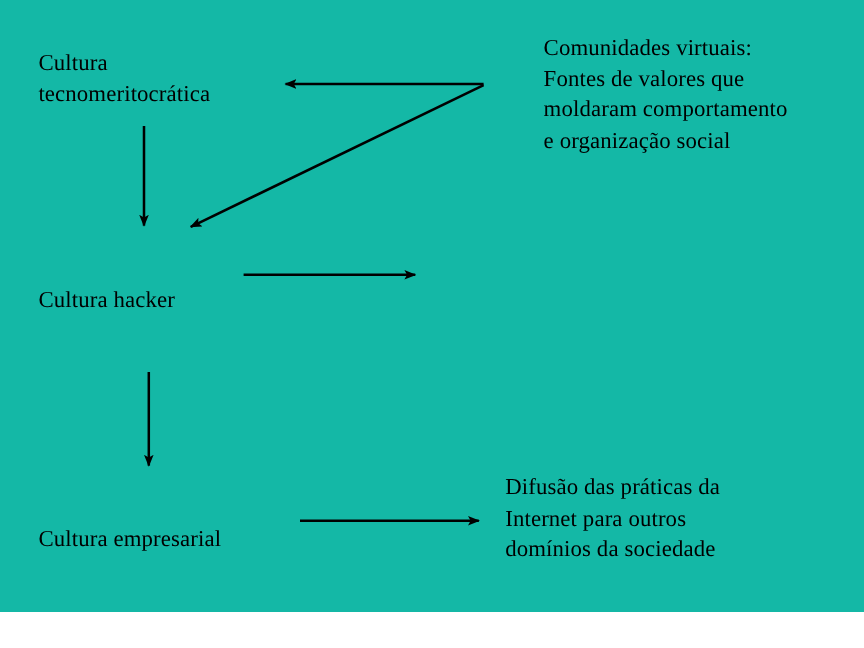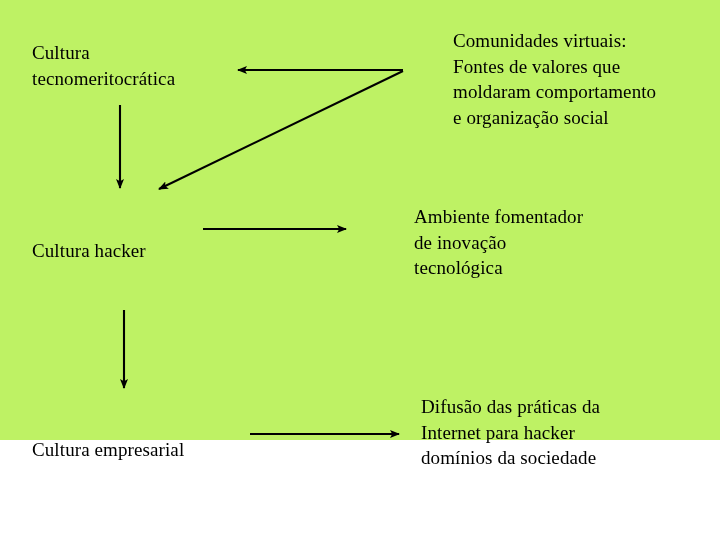--- a/index.html
+++ b/index.html
@@ -11,22 +11,22 @@
     width: 720px;
     height: 540px;
     background: #ffffff;
     font-family: "Liberation Serif", "DejaVu Serif", serif;
     color: #000000;
     overflow: hidden;
   }
   #canvas {
     position: relative;
     width: 720px;
-    height: 440px;
-    background: #bef264;
+    height: 510px;
+    background: #14b8a6;
   }
   .node {
     position: absolute;
     font-family: "Liberation Serif", "DejaVu Serif", serif;
     font-size: 19px;
     line-height: 25.5px;
     color: #000000;
     white-space: pre-line;
     letter-spacing: 0.1px;
   }
@@ -104,21 +104,18 @@
 
   <div class="node" id="node-hacker">Cultura hacker</div>
 
   <div class="node" id="node-empresarial">Cultura empresarial</div>
 
   <div class="node" id="node-comunidades">Comunidades virtuais:
 Fontes de valores que
 moldaram comportamento
 e organização social</div>
 
-  <div class="node" id="node-ambiente">Ambiente fomentador
-de inovação
-tecnológica</div>
 
   <div class="node" id="node-difusao">Difusão das práticas da
-Internet para hacker
+Internet para outros
 domínios da sociedade</div>
 
 </div>
 
 </body></html>

